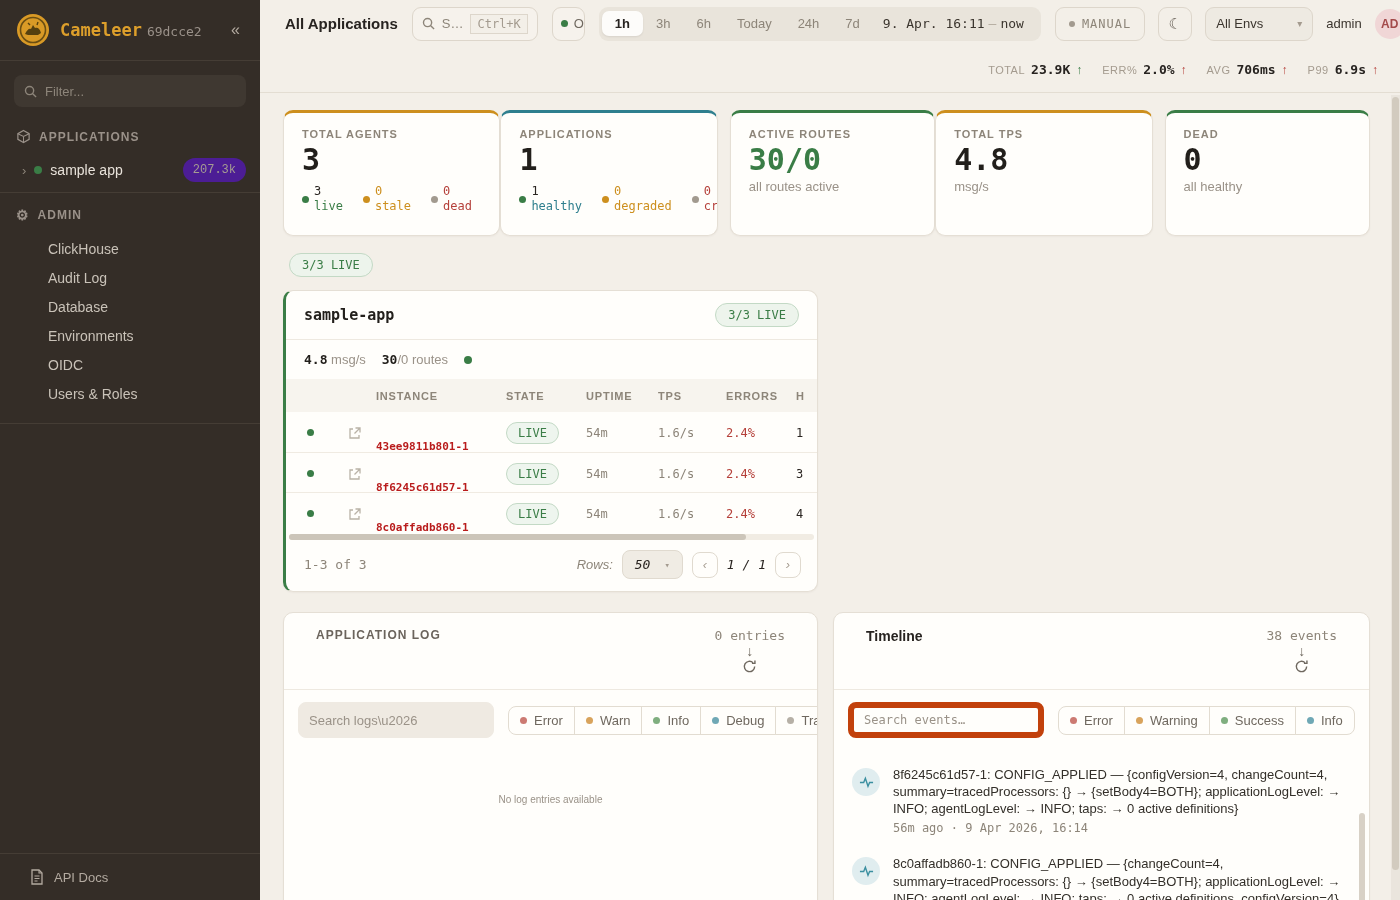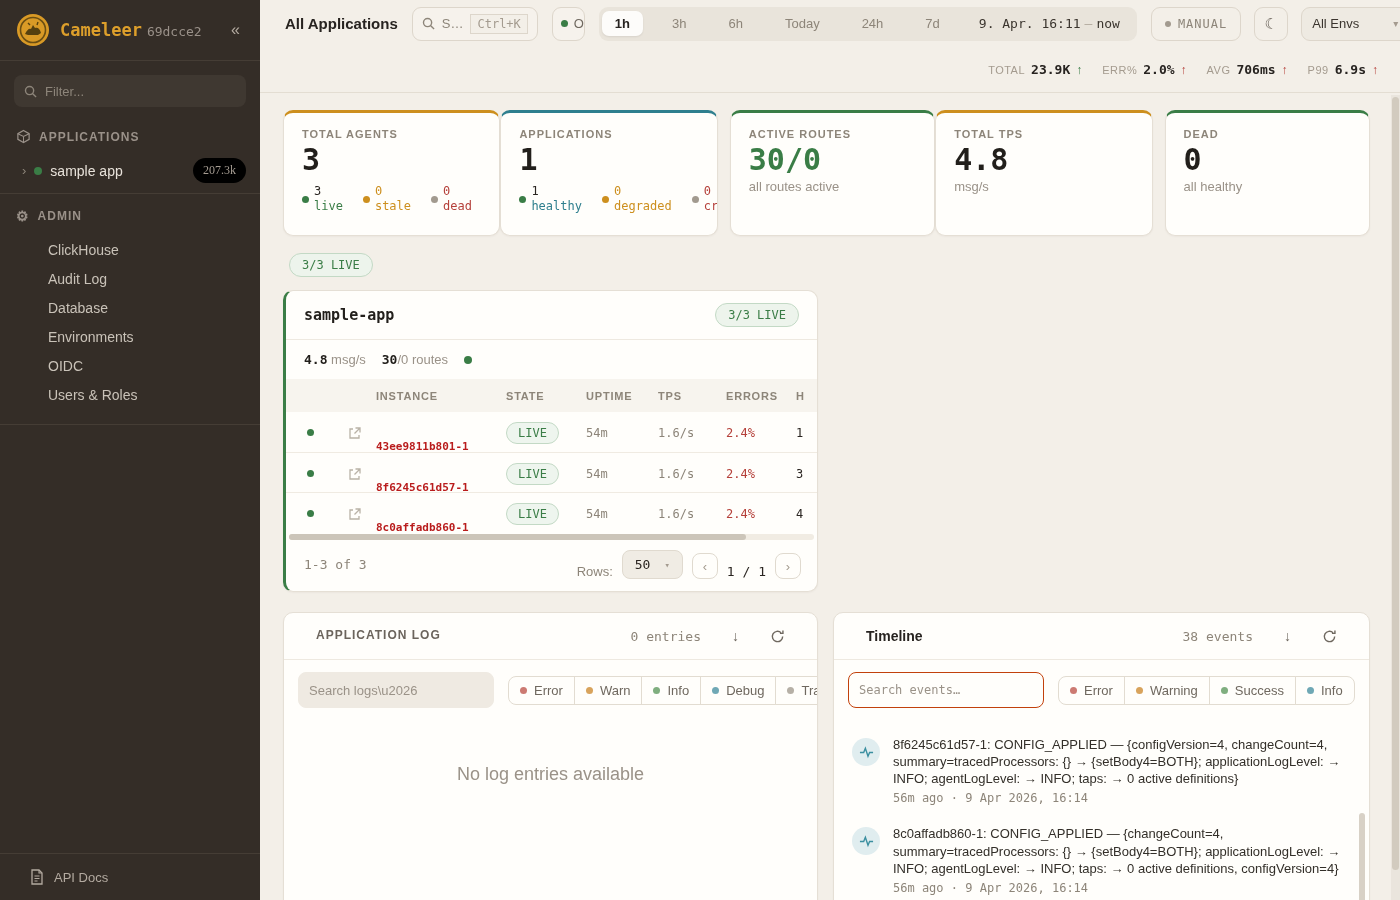--- a/index.html
+++ b/index.html
@@ -14,39 +14,39 @@
   .sb-ver { font-family:"DejaVu Sans Mono", monospace; font-size:13px; color:#9a9189; margin-left:5px; font-weight:normal; }
   .sb-collapse { margin-left:auto; color:#b3aaa0; font-size:16px; cursor:pointer; padding:2px 6px; }
   .sb-div { border-top:1px solid #453d35; margin:0; }
   .sb-filter { margin:14px 14px 16px 14px; background:#3f3831; border-radius:8px; height:32px; display:flex; align-items:center; padding:0 10px; gap:8px; }
   .sb-filter input { background:transparent; border:none; outline:none; color:#d6cfc6; font-size:13px; width:100%; font-family:"Liberation Sans",sans-serif; }
   .sb-filter input::placeholder { color:#8d857a; }
   .sb-section { display:flex; align-items:center; gap:8px; padding:6px 16px; color:#9a9189; font-size:12px; font-weight:bold; letter-spacing:1px; }
   .sb-gear { font-size:14px; color:#9a9189; }
   .sb-app { display:flex; align-items:center; gap:8px; padding:8px 14px 10px 22px; font-size:14px; color:#e8e2da; cursor:pointer; }
   .sb-app .chev { color:#8d857a; font-size:13px; }
-  .sb-badge { margin-left:auto; background:#000000; color:#a59c92; font-family:Liberation Serif, serif; font-size:12px; border-radius:999px; padding:5px 10px; }
+  .sb-badge { margin-left:auto; background:#4c1d95; color:#a59c92; font-family:Liberation Mono, monospace; font-size:12px; border-radius:999px; padding:5px 10px; }
   .sb-admin-items { display:flex; flex-direction:column; padding:6px 0 14px 0; }
   .sb-item { padding:7px 16px 7px 48px; font-size:14px; color:#c9c2b8; cursor:pointer; line-height:15px; }
   .sb-spacer { flex:1; }
   .sb-bottom { border-top:1px solid #453d35; display:flex; align-items:center; gap:10px; padding:15px 16px 15px 30px; font-size:13px; color:#b3aaa0; cursor:pointer; }
   .dot { display:inline-block; border-radius:50%; flex:none; }
   .d7 { width:7px; height:7px; } .d8 { width:8px; height:8px; } .d6 { width:6px; height:6px; }
   .c-green { background:#3a7d46; } .c-orange { background:#cd8f1e; } .c-grey { background:#a29a8f; }
   .c-red { background:#cc7a72; } .c-amber { background:#d8a35c; } .c-info { background:#7fae7f; } .c-teal { background:#6fa8b5; } .c-trace { background:#b6b0a6; }
 
   
   .main { flex:1; display:flex; flex-direction:column; min-width:0; position:relative; }
   .topbar { height:47px; display:flex; align-items:center; padding:0 22px 0 25px; gap:14px; flex:none; }
   .tb-title { font-size:15px; font-weight:bold; color:#272320; white-space:nowrap; }
   .searchbtn { display:flex; align-items:center; gap:7px; border:1px solid #ddd6cb; border-radius:9px; height:34px; padding:0 9px; color:#8d8579; background:#f6f2ec; cursor:pointer; }
   .searchbtn .stxt { font-size:13px; }
   .kbd { font-family:"DejaVu Sans Mono",monospace; font-size:12px; color:#a49b8f; border:1px solid #ddd6cb; border-radius:0; padding:2px 6px; background:#f3efe8; }
   .onlinebtn { display:flex; align-items:center; gap:6px; border:1px solid #ddd6cb; border-radius:9px; height:34px; width:33px; padding:0 8px; overflow:hidden; color:#6f685f; font-size:13px; background:#f6f2ec; cursor:pointer; flex:none; }
-  .seg { display:flex; align-items:center; background:#e9e4db; border-radius:9px; height:34px; padding:3px; gap:16px; }
+  .seg { display:flex; align-items:center; background:#e9e4db; border-radius:9px; height:34px; padding:3px; gap:0; }
   .seg .chip { font-size:13px; color:#8d8579; padding:5px 13px; border-radius:7px; cursor:pointer; white-space:nowrap; }
   .seg .chip.active { background:#fdfcfa; color:#272320; font-weight:bold; box-shadow:0 1px 2px rgba(0,0,0,.08); }
   .seg .daterange { font-family:"DejaVu Sans Mono",monospace; font-size:13px; color:#3b352e; padding:0 14px 0 10px; white-space:nowrap; cursor:pointer; }
   .seg .daterange .sep { color:#b0a89c; padding:0 4px; }
   .tb-right { margin-left:auto; display:flex; align-items:center; gap:13px; }
   .manualbtn { display:flex; align-items:center; gap:7px; border:1px solid #ddd6cb; border-radius:9px; height:34px; padding:0 13px; color:#8d8579; font-family:"DejaVu Sans Mono",monospace; font-size:12px; letter-spacing:1px; background:transparent; cursor:pointer; }
   .moonbtn { border:1px solid #ddd6cb; border-radius:9px; height:34px; width:34px; display:flex; align-items:center; justify-content:center; color:#6f685f; font-size:15px; background:transparent; cursor:pointer; }
   .envselect { display:flex; align-items:center; justify-content:space-between; border:1px solid #ddd6cb; border-radius:9px; height:34px; width:108px; padding:0 10px; background:#eeeae2; font-size:13px; color:#3b352e; cursor:pointer; }
   .envselect .caret { color:#a49b8f; font-size:10px; }
   .tb-user { font-size:13px; color:#3b352e; }
@@ -100,49 +100,49 @@
   .inst { font-family:"DejaVu Sans Mono",monospace; font-size:11px; font-weight:bold; color:#b91c1c;margin-top:28px; }
   .muted-mono { font-family:"DejaVu Sans Mono",monospace; font-size:12px; color:#8d8579; }
   .err { font-family:"DejaVu Sans Mono",monospace; font-size:12px; color:#b5403a; }
   .heapv { font-family:"DejaVu Sans Mono",monospace; font-size:12px; color:#2a2521; overflow:hidden; }
   .state-pill { display:inline-block; font-family:"DejaVu Sans Mono",monospace; font-size:12px; color:#3a7d46; background:#eef5ee; border:1px solid #c3d9c5; border-radius:999px; padding:3px 11px; }
   .extlink { color:#b9b2a6; cursor:pointer; display:flex; }
   .hscroll { height:6px; margin:2px 3px 0 3px; border-radius:3px; background:#f1ece3; position:relative; }
   .hscroll .thumb { position:absolute; left:0; top:0; height:6px; width:87%; background:#ccc5b9; border-radius:3px; cursor:pointer; }
   .ac-foot { display:flex; align-items:center; justify-content:space-between; padding:10px 16px 12px 18px; }
   .ac-range { font-family:"DejaVu Sans Mono",monospace; font-size:13px; color:#8d8579; }
-  .ac-pager { display:flex; align-items:flex-end; gap:9px; }
+  .ac-pager { display:flex; align-items:center; gap:9px;font-style:italic; }
   .rows-label { font-size:13px; color:#8d8579; }
   .rows-select { display:flex; align-items:center; gap:14px; background:#f0ece4; border:1px solid #e0dacf; border-radius:8px; padding:6px 12px; font-family:"DejaVu Sans Mono",monospace; font-size:13px; color:#2a2521; cursor:pointer; }
   .rows-select .caret { color:#a49b8f; font-size:9px; }
   .pagebtn { width:26px; height:26px; border:1px solid #e0dacf; border-radius:8px; background:transparent; color:#a49b8f; display:flex; align-items:center; justify-content:center; font-size:13px; cursor:pointer; }
   .pageno { font-family:"DejaVu Sans Mono",monospace; font-size:13px; color:#2a2521; }
 
   
   .panels { display:flex; gap:15px; margin-top:20px; height:320px; }
   .panel { background:#fffefb; border:1px solid #e5dfd5; border-radius:10px; overflow:hidden; display:flex; flex-direction:column; position:relative; box-shadow:0 1px 2px rgba(40,30,10,.04); }
   .panel.log { width:535px; flex:none; }
   .panel.timeline { flex:1; }
   .pn-head { display:flex; align-items:flex-start; justify-content:space-between; padding:15px 32px; border-bottom:1px solid #eee9e0; flex:none; }
   .pn-title-caps { font-size:12px; font-weight:bold; letter-spacing:1px; color:#6b645c; }
   .pn-title { font-size:14px; font-weight:bold; color:#272320; }
-  .pn-meta { display:flex; align-items:center; gap:31px; color:#8d8579; }
+  .pn-meta { display:flex; align-items:center; gap:0; color:#8d8579;flex-direction:column; }
   .pn-count { font-family:"DejaVu Sans Mono",monospace; font-size:13px; }
   .iconbtn { color:#6f685f; font-size:14px; cursor:pointer; display:flex; align-items:center; }
   .pn-filters { display:flex; align-items:center; gap:14px; padding:12px 14px; flex:none; }
   .pn-search { height:36px; border-radius:8px; font-size:13px; padding:0 10px; width:196px; outline:none; }
   .pn-search.filled { background:#efeae2; border:1px solid #efeae2; color:#4a453e; font-family:"Liberation Sans",sans-serif; }
-  .pn-search.outlined { background:#fffefb; border:1px solid #c2410c; color:#4a453e; font-family:"DejaVu Sans Mono",monospace; font-size:12px; }
+  .pn-search.outlined { background:#fffefb; border:6px solid #c2410c; color:#4a453e; font-family:"DejaVu Sans Mono",monospace; font-size:12px; }
   .pn-search.filled::placeholder { color:#9a9288; }
   .pn-search.outlined::placeholder { color:#9a9288; }
   .chipgroup { display:flex; }
   .fchip { display:flex; align-items:center; gap:7px; background:#fffefb; border:1px solid #e2dcd1; padding:6px 11px; font-size:13px; color:#6f685f; cursor:pointer; margin-left:-1px; white-space:nowrap; }
   .fchip:first-child { border-radius:8px 0 0 8px; margin-left:0; }
   .fchip:last-child { border-radius:0 8px 8px 0; }
-  .log-empty { text-align:center; color:#9a9288; font-size:18px; padding-top:44px; }
+  .log-empty { text-align:center; color:#9a9288; font-size:10px; padding-top:44px; }
   .events { overflow:hidden; padding:6px 0; }
   .event { display:flex; gap:13px; padding:10px 26px 10px 18px; }
   .ev-icon { width:28px; height:28px; border-radius:50%; background:#e0edef; display:flex; align-items:center; justify-content:center; flex:none; margin-top:2px; }
   .ev-text { font-size:13px; color:#332f29; line-height:1.32; }
   .ev-time { font-family:"DejaVu Sans Mono",monospace; font-size:12px; color:#8d8579; margin-top:4px; }
   .vscroll { position:absolute; right:4px; top:104px; bottom:6px; width:6px; }
   .vscroll .thumb { position:absolute; right:0; top:96px; width:6px; height:190px; border-radius:3px; background:#d8d1c6; cursor:pointer; }
   .page-scrollbar { position:fixed; right:0; top:95px; bottom:0; width:9px; background:#eae5dd; }
   .page-scrollbar .thumb { position:absolute; top:2px; left:1px; width:7px; height:96%; border-radius:4px; background:#d2cbbf; cursor:pointer; }
   svg { display:block; }

